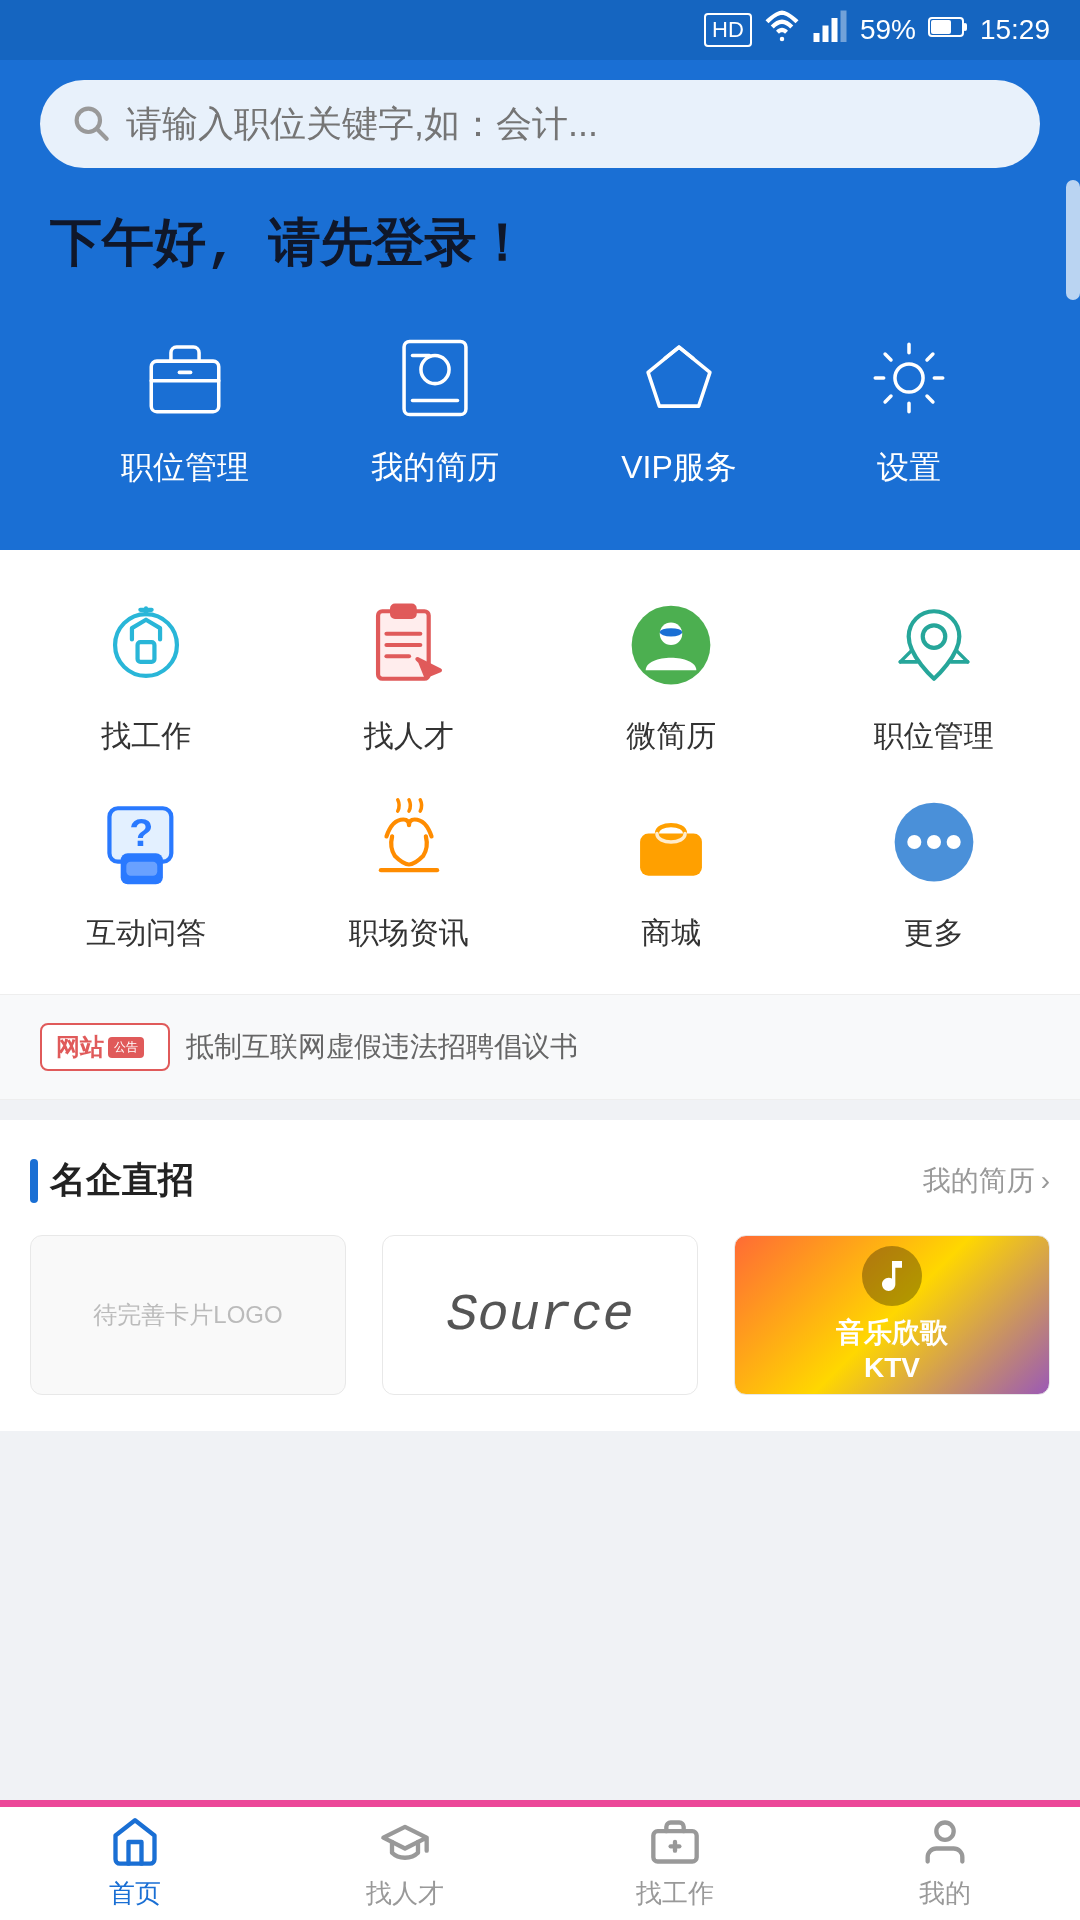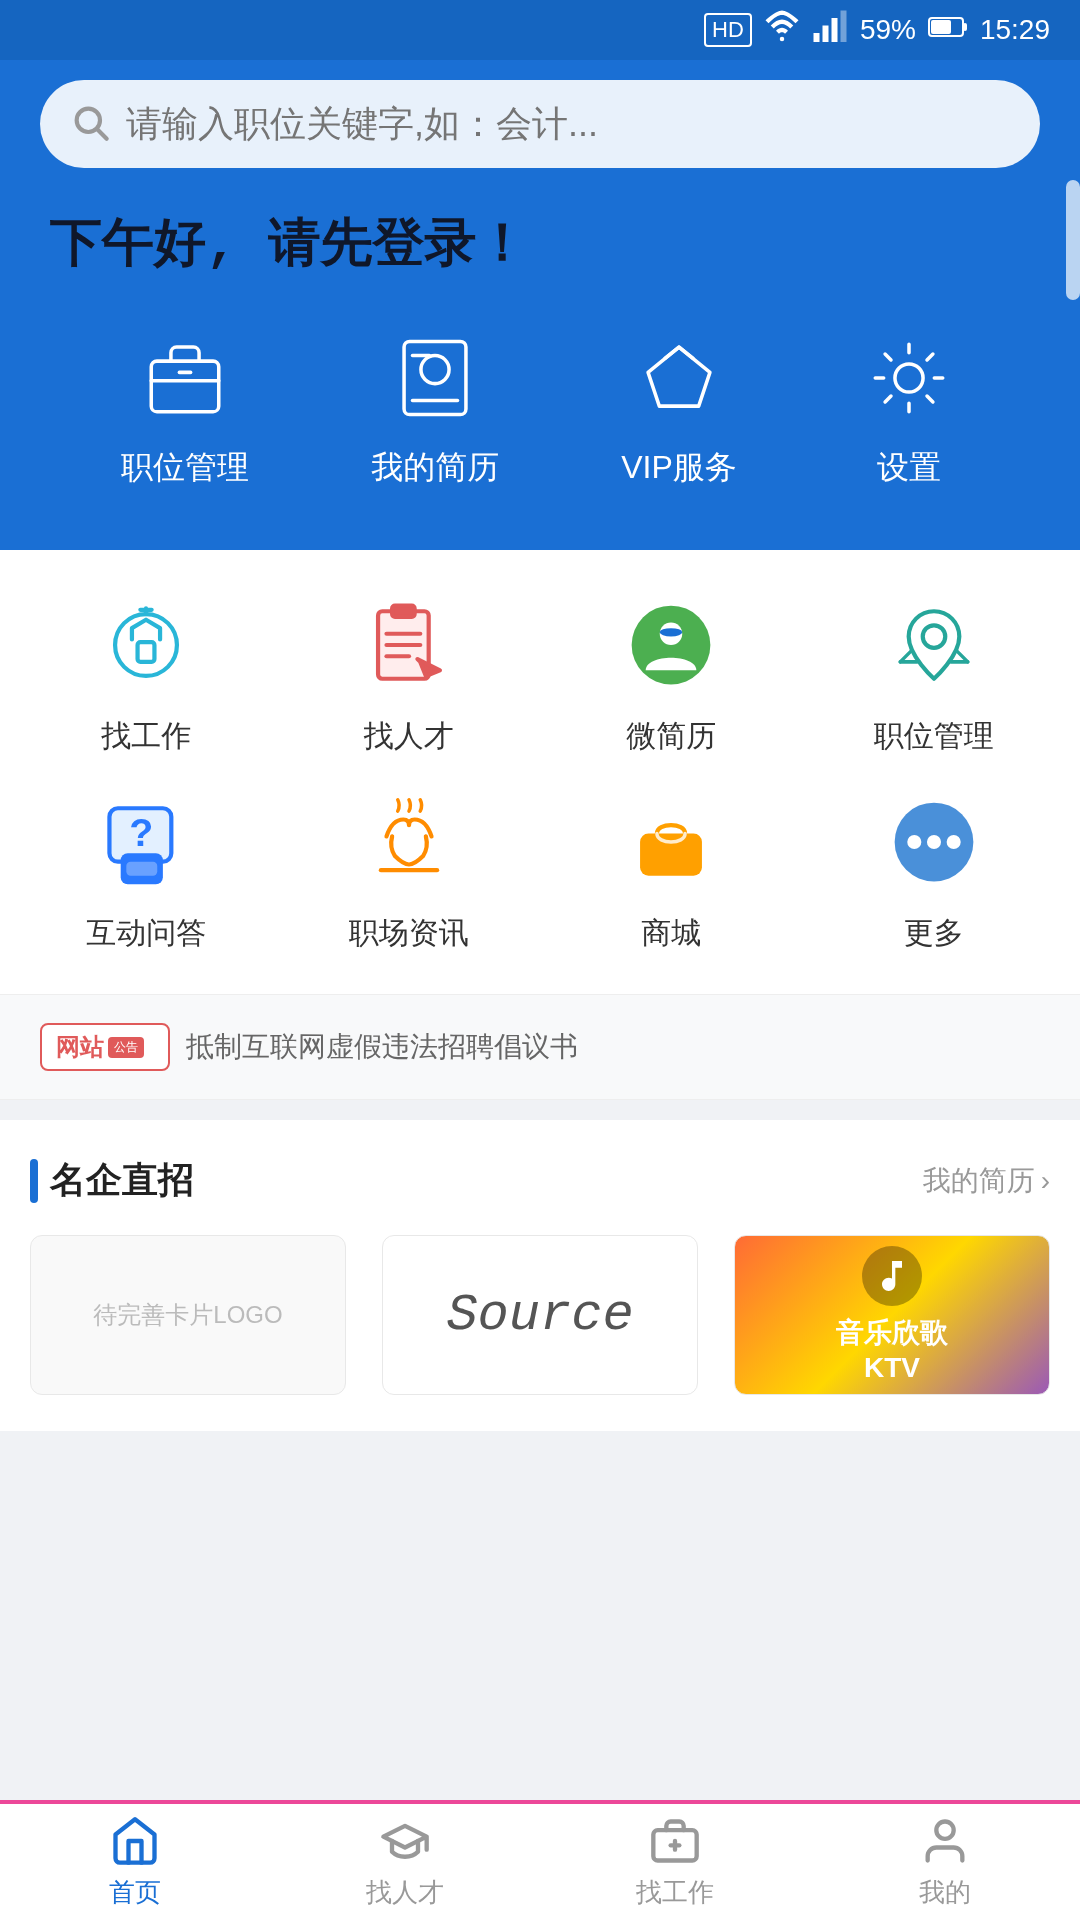--- a/index.html
+++ b/index.html
@@ -257,21 +257,21 @@
     }
 
     
     .bottom-nav {
       position: fixed;
       bottom: 0;
       left: 0;
       width: 1080px;
       height: 120px;
       background: white;
-      border-top: 4px solid #ec4899;
+      border-top: 7px solid #ec4899;
       display: flex;
       align-items: center;
       justify-content: space-around;
     }
     .nav-item {
       display: flex;
       flex-direction: column;
       align-items: center;
       gap: 8px;
       cursor: pointer;

